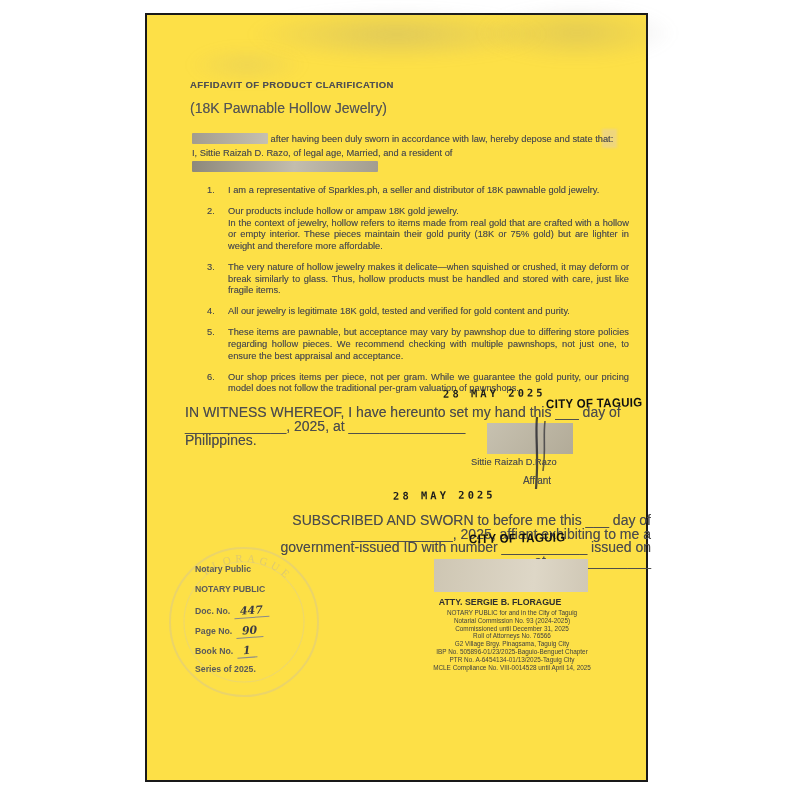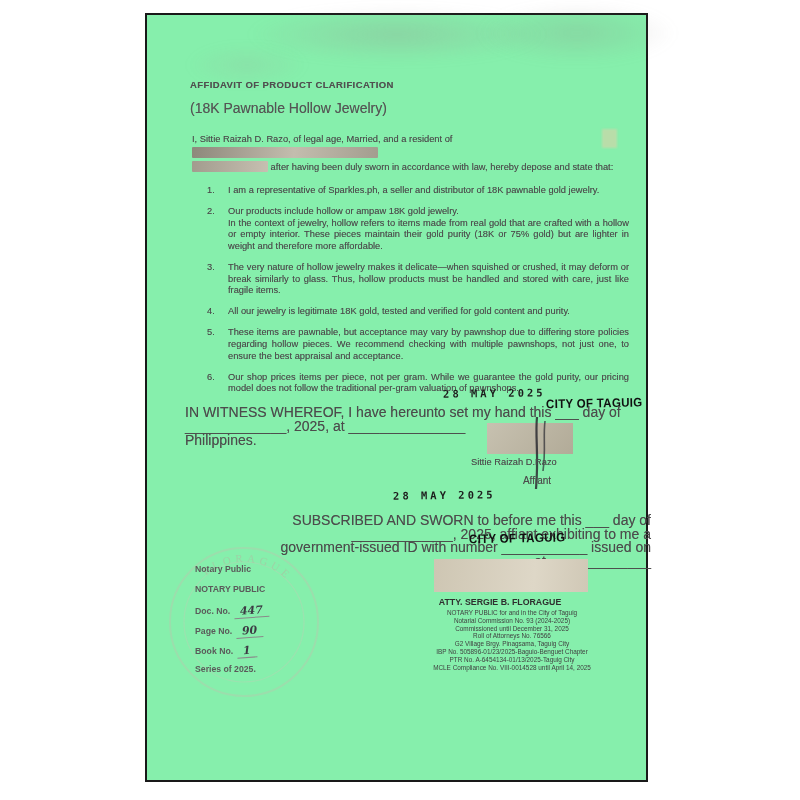--- a/index.html
+++ b/index.html
@@ -1,19 +1,19 @@
 <!DOCTYPE html>
 <html><head>
 <meta charset="utf-8">
 <style>
   html,body{margin:0;padding:0;background:#ffffff;}
   .canvas{position:relative;width:800px;height:800px;background:#ffffff;overflow:hidden;
           font-family:"Liberation Sans", sans-serif;}
   .paper{position:absolute;left:145px;top:13px;width:503px;height:769px;
-         background:#86efac;border:2.5px solid #191919;box-sizing:border-box;}
+         background:#fde047;border:2.5px solid #191919;box-sizing:border-box;}
   .smudge{position:absolute;border-radius:50%;filter:blur(6px);pointer-events:none;}
   .sm1{left:100px;top:-8px;width:300px;height:55px;background:radial-gradient(ellipse,rgba(150,145,140,.28),transparent 70%);}
   .sm2{left:330px;top:-12px;width:200px;height:60px;background:radial-gradient(ellipse,rgba(140,135,130,.22),transparent 70%);}
   .sm3{left:40px;top:30px;width:120px;height:40px;background:radial-gradient(ellipse,rgba(160,155,148,.15),transparent 70%);}
   .beige-patch{position:absolute;left:455px;top:114px;width:15px;height:19px;background:rgba(228,206,168,.55);filter:blur(1px);}
   .txt{color:#4c4c4c;text-shadow:0 0 .5px rgba(80,80,80,.55);}
   .title{position:absolute;left:43px;top:64px;font-size:9.5px;font-weight:600;letter-spacing:.4px;color:#505050;}
   .subtitle{position:absolute;left:43px;top:85px;font-size:14px;color:#555;}
   .intro{position:absolute;left:45px;top:117px;width:436px;font-size:9.3px;line-height:14px;}
   .redaction{display:inline-block;vertical-align:-2px;height:11px;border-radius:1px;}
@@ -58,22 +58,22 @@
 
     <div class="smudge sm1"></div>
     <div class="smudge sm2"></div>
     <div class="smudge sm3"></div>
     <div class="beige-patch"></div>
 
     <div class="title txt">AFFIDAVIT OF PRODUCT CLARIFICATION</div>
     <div class="subtitle txt">(18K Pawnable Hollow Jewelry)</div>
 
     <div class="intro txt">
+      <div><span class="redaction red2"></span> <span>after having been duly sworn in accordance with law, hereby depose and state that:</span></div>
       <div><span>I, Sittie Raizah D. Razo, of legal age, Married, and a resident of</span> <span class="redaction red1"></span></div>
-      <div><span class="redaction red2"></span> <span>after having been duly sworn in accordance with law, hereby depose and state that:</span></div>
     </div>
 
     <div class="list">
       <div class="item txt">
         <div class="num">1.</div>
         <div class="body">
             <div>I am a representative of Sparkles.ph, a seller and distributor of 18K pawnable gold jewelry.</div>
             <div></div>
           </div>
       </div>

